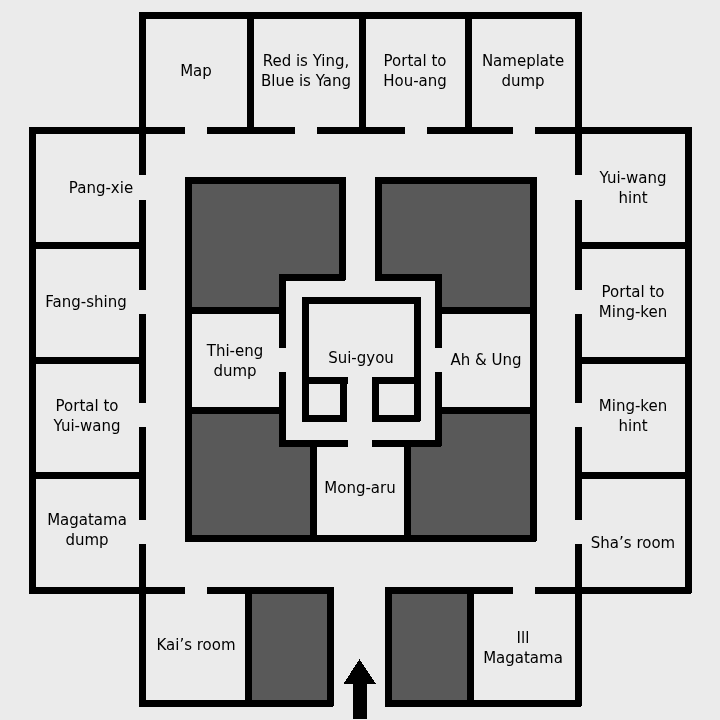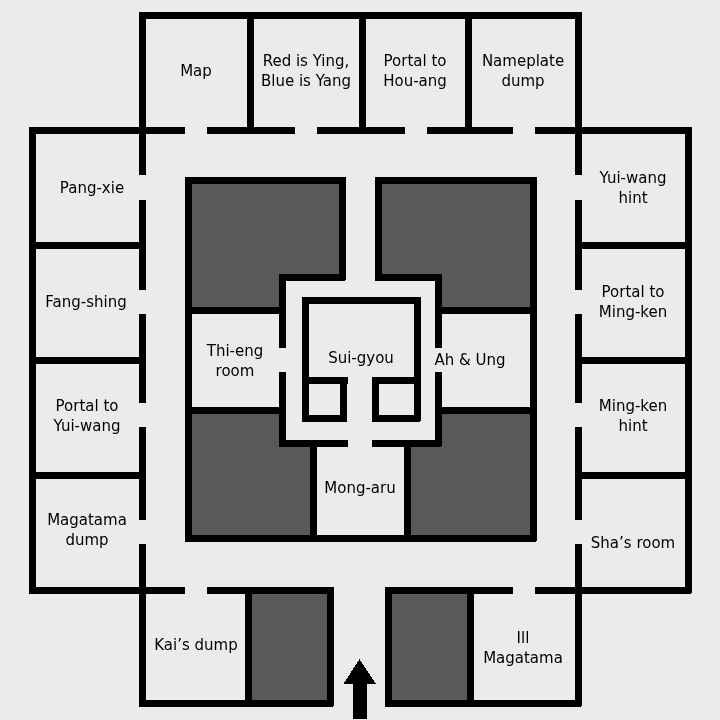--- a/index.html
+++ b/index.html
@@ -119,38 +119,38 @@
   </svg>
 
   <div class="lbl" style="left:196px;top:72px">Map</div>
   <div class="lbl" style="left:306px;top:72px">Red is Ying,
 Blue is Yang</div>
   <div class="lbl" style="left:415px;top:72px">Portal to
 Hou-ang</div>
   <div class="lbl" style="left:523px;top:72px">Nameplate
 dump</div>
 
-  <div class="lbl" style="left:92px;top:189px">Pang-xie</div>
+  <div class="lbl" style="left:101px;top:189px">Pang-xie</div>
   <div class="lbl" style="left:86px;top:303px">Fang-shing</div>
   <div class="lbl" style="left:87px;top:417px">Portal to
 Yui-wang</div>
   <div class="lbl" style="left:87px;top:531px">Magatama
 dump</div>
 
   <div class="lbl" style="left:633px;top:189px">Yui-wang
 hint</div>
   <div class="lbl" style="left:633px;top:303px">Portal to
 Ming-ken</div>
   <div class="lbl" style="left:633px;top:417px">Ming-ken
 hint</div>
   <div class="lbl" style="left:633px;top:544px">Sha’s room</div>
 
-  <div class="lbl" style="left:196px;top:646px">Kai’s dump</div>
+  <div class="lbl" style="left:196px;top:646px">Kai’s room</div>
   <div class="lbl" style="left:523px;top:649px">Ill
 Magatama</div>
 
   <div class="lbl" style="left:235px;top:362px">Thi-eng
-room</div>
-  <div class="lbl" style="left:470px;top:361px">Ah &amp; Ung</div>
+dump</div>
+  <div class="lbl" style="left:486px;top:361px">Ah &amp; Ung</div>
   <div class="lbl" style="left:361px;top:359px">Sui-gyou</div>
   <div class="lbl" style="left:360px;top:489px">Mong-aru</div>
 
 </div>
 
 </body></html>

